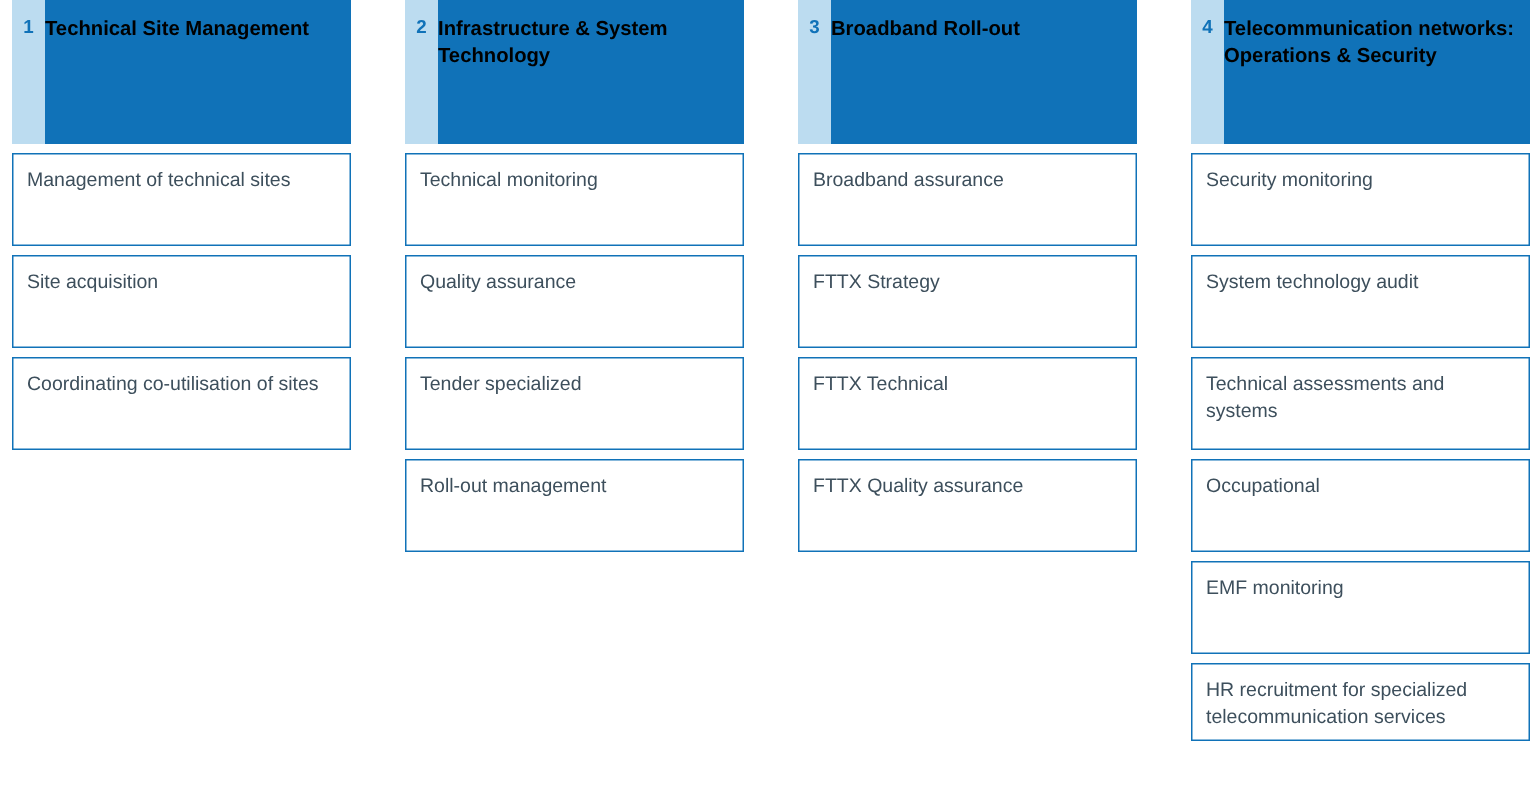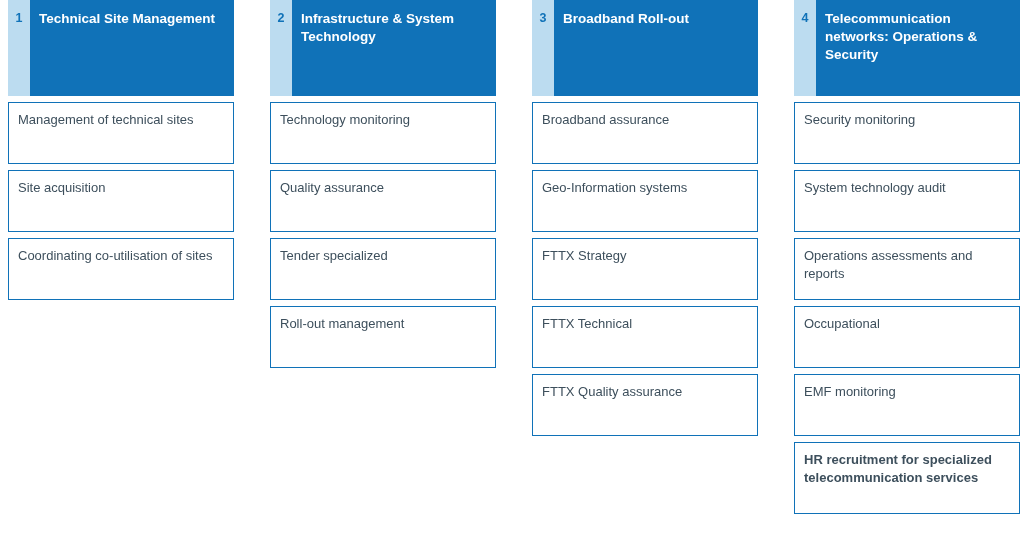--- a/index.html
+++ b/index.html
@@ -41,44 +41,44 @@
     background: #bcdcf0;
     color: #1072b8;
     font-size: 12.5px;
     font-weight: bold;
     line-height: 1;
     padding-top: 12px;
     text-align: center;
     box-sizing: border-box;
   }
   .col-title {
-    color: #ffffff;
+    color: #000000;
     font-size: 13.5px;
     font-weight: bold;
     line-height: 1.33;
-    padding: 10px 8px 0 9px;
+    padding: 10px 8px 0 0;
     box-sizing: border-box;
   }
 
   .items {
     margin-top: 6px;
   }
   .item {
     border: 1px solid #1072b8;
     background: #ffffff;
     color: #3d4f5c;
     font-size: 13px;
     line-height: 1.35;
     padding: 8px 9px 8px 9px;
     margin-bottom: 6px;
     box-sizing: border-box;
     height: 62px;
     overflow: hidden;
   }
-  .item.tall { height: 72px; font-weight: bold; }
+  .item.tall { height: 52px; }
 </style>
 </head>
 <body>
 
 <div id="diagram">
 
   <div class="column col-1">
     <div class="col-header">
       <div class="col-num">1</div>
       <div class="col-title">Technical Site Management</div>
@@ -89,49 +89,48 @@
       <div class="item">Coordinating co-utilisation of sites</div>
     </div>
   </div>
 
   <div class="column col-2">
     <div class="col-header">
       <div class="col-num">2</div>
       <div class="col-title">Infrastructure &amp; System Technology</div>
     </div>
     <div class="items">
-      <div class="item">Technology monitoring</div>
+      <div class="item">Technical monitoring</div>
       <div class="item">Quality assurance</div>
       <div class="item">Tender specialized</div>
       <div class="item">Roll-out management</div>
     </div>
   </div>
 
   <div class="column col-3">
     <div class="col-header">
       <div class="col-num">3</div>
       <div class="col-title">Broadband Roll-out</div>
     </div>
     <div class="items">
       <div class="item">Broadband assurance</div>
-      <div class="item">Geo-Information systems</div>
       <div class="item">FTTX Strategy</div>
       <div class="item">FTTX Technical</div>
       <div class="item">FTTX Quality assurance</div>
     </div>
   </div>
 
   <div class="column col-4">
     <div class="col-header">
       <div class="col-num">4</div>
       <div class="col-title">Telecommunication networks: Operations &amp; Security</div>
     </div>
     <div class="items">
       <div class="item">Security monitoring</div>
       <div class="item">System technology audit</div>
-      <div class="item">Operations assessments and reports</div>
+      <div class="item">Technical assessments and systems</div>
       <div class="item">Occupational</div>
       <div class="item">EMF monitoring</div>
       <div class="item tall">HR recruitment for specialized telecommunication services</div>
     </div>
   </div>
 
 </div>
 
 </body></html>

